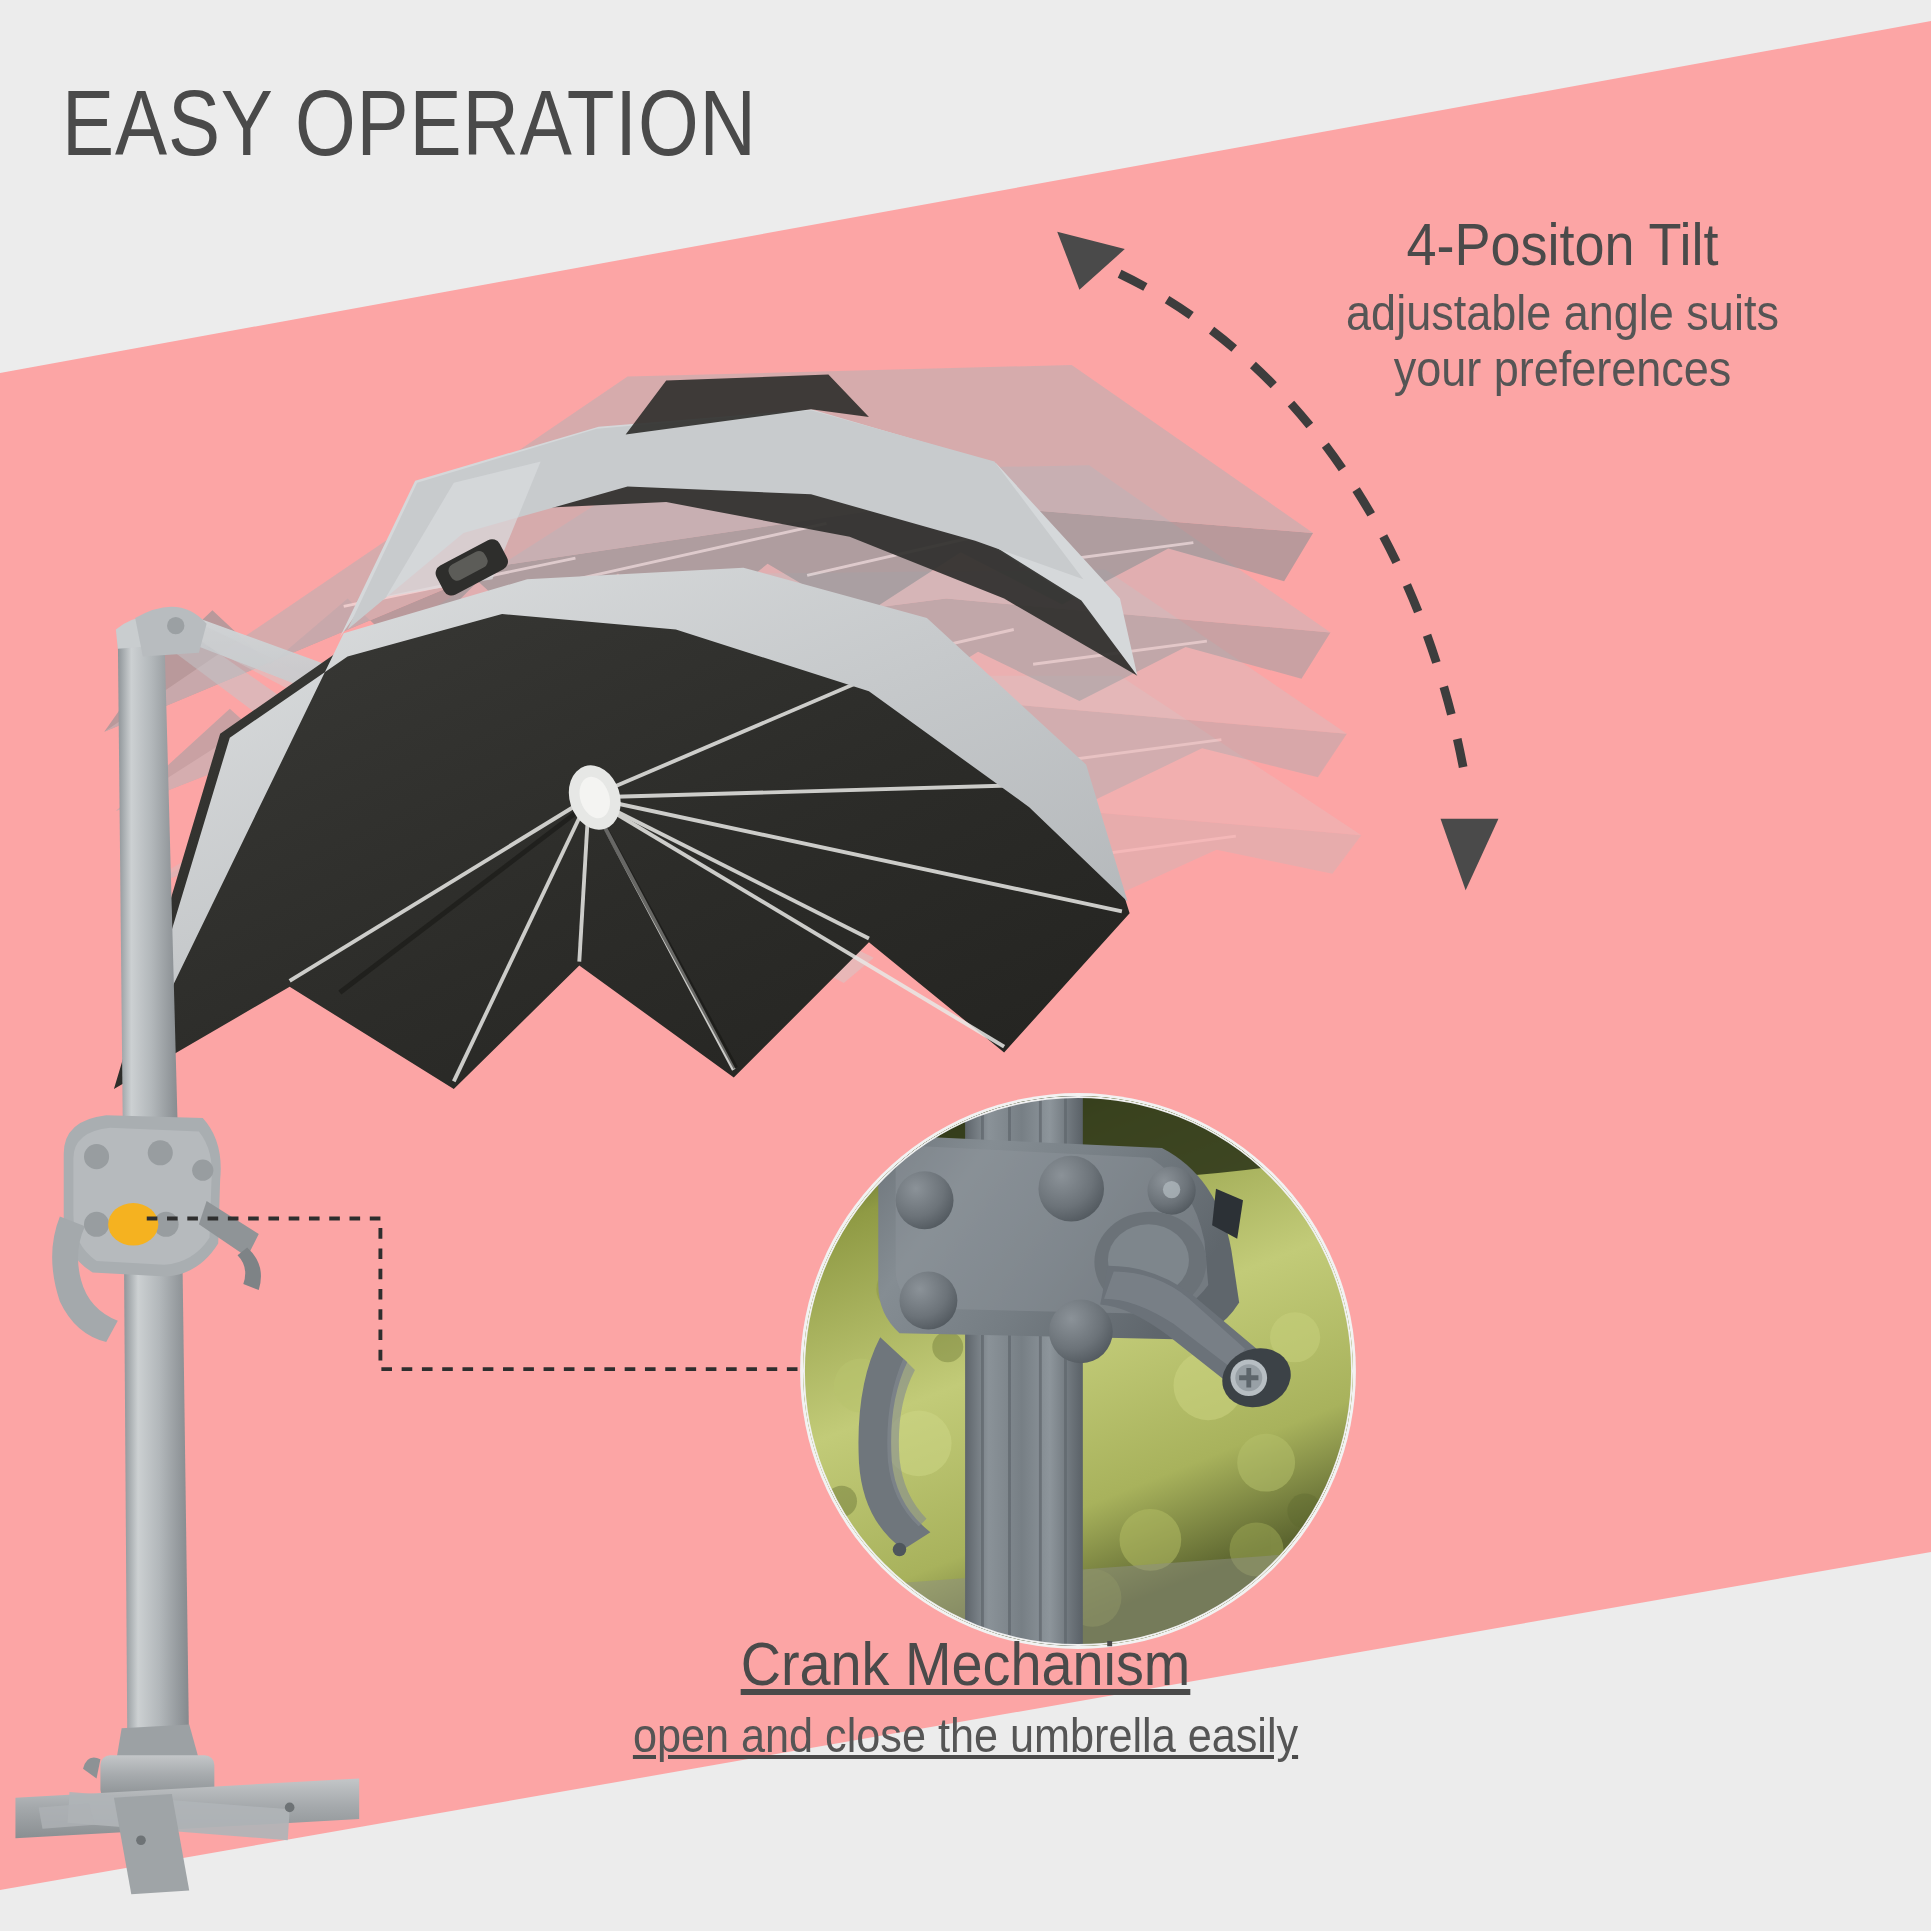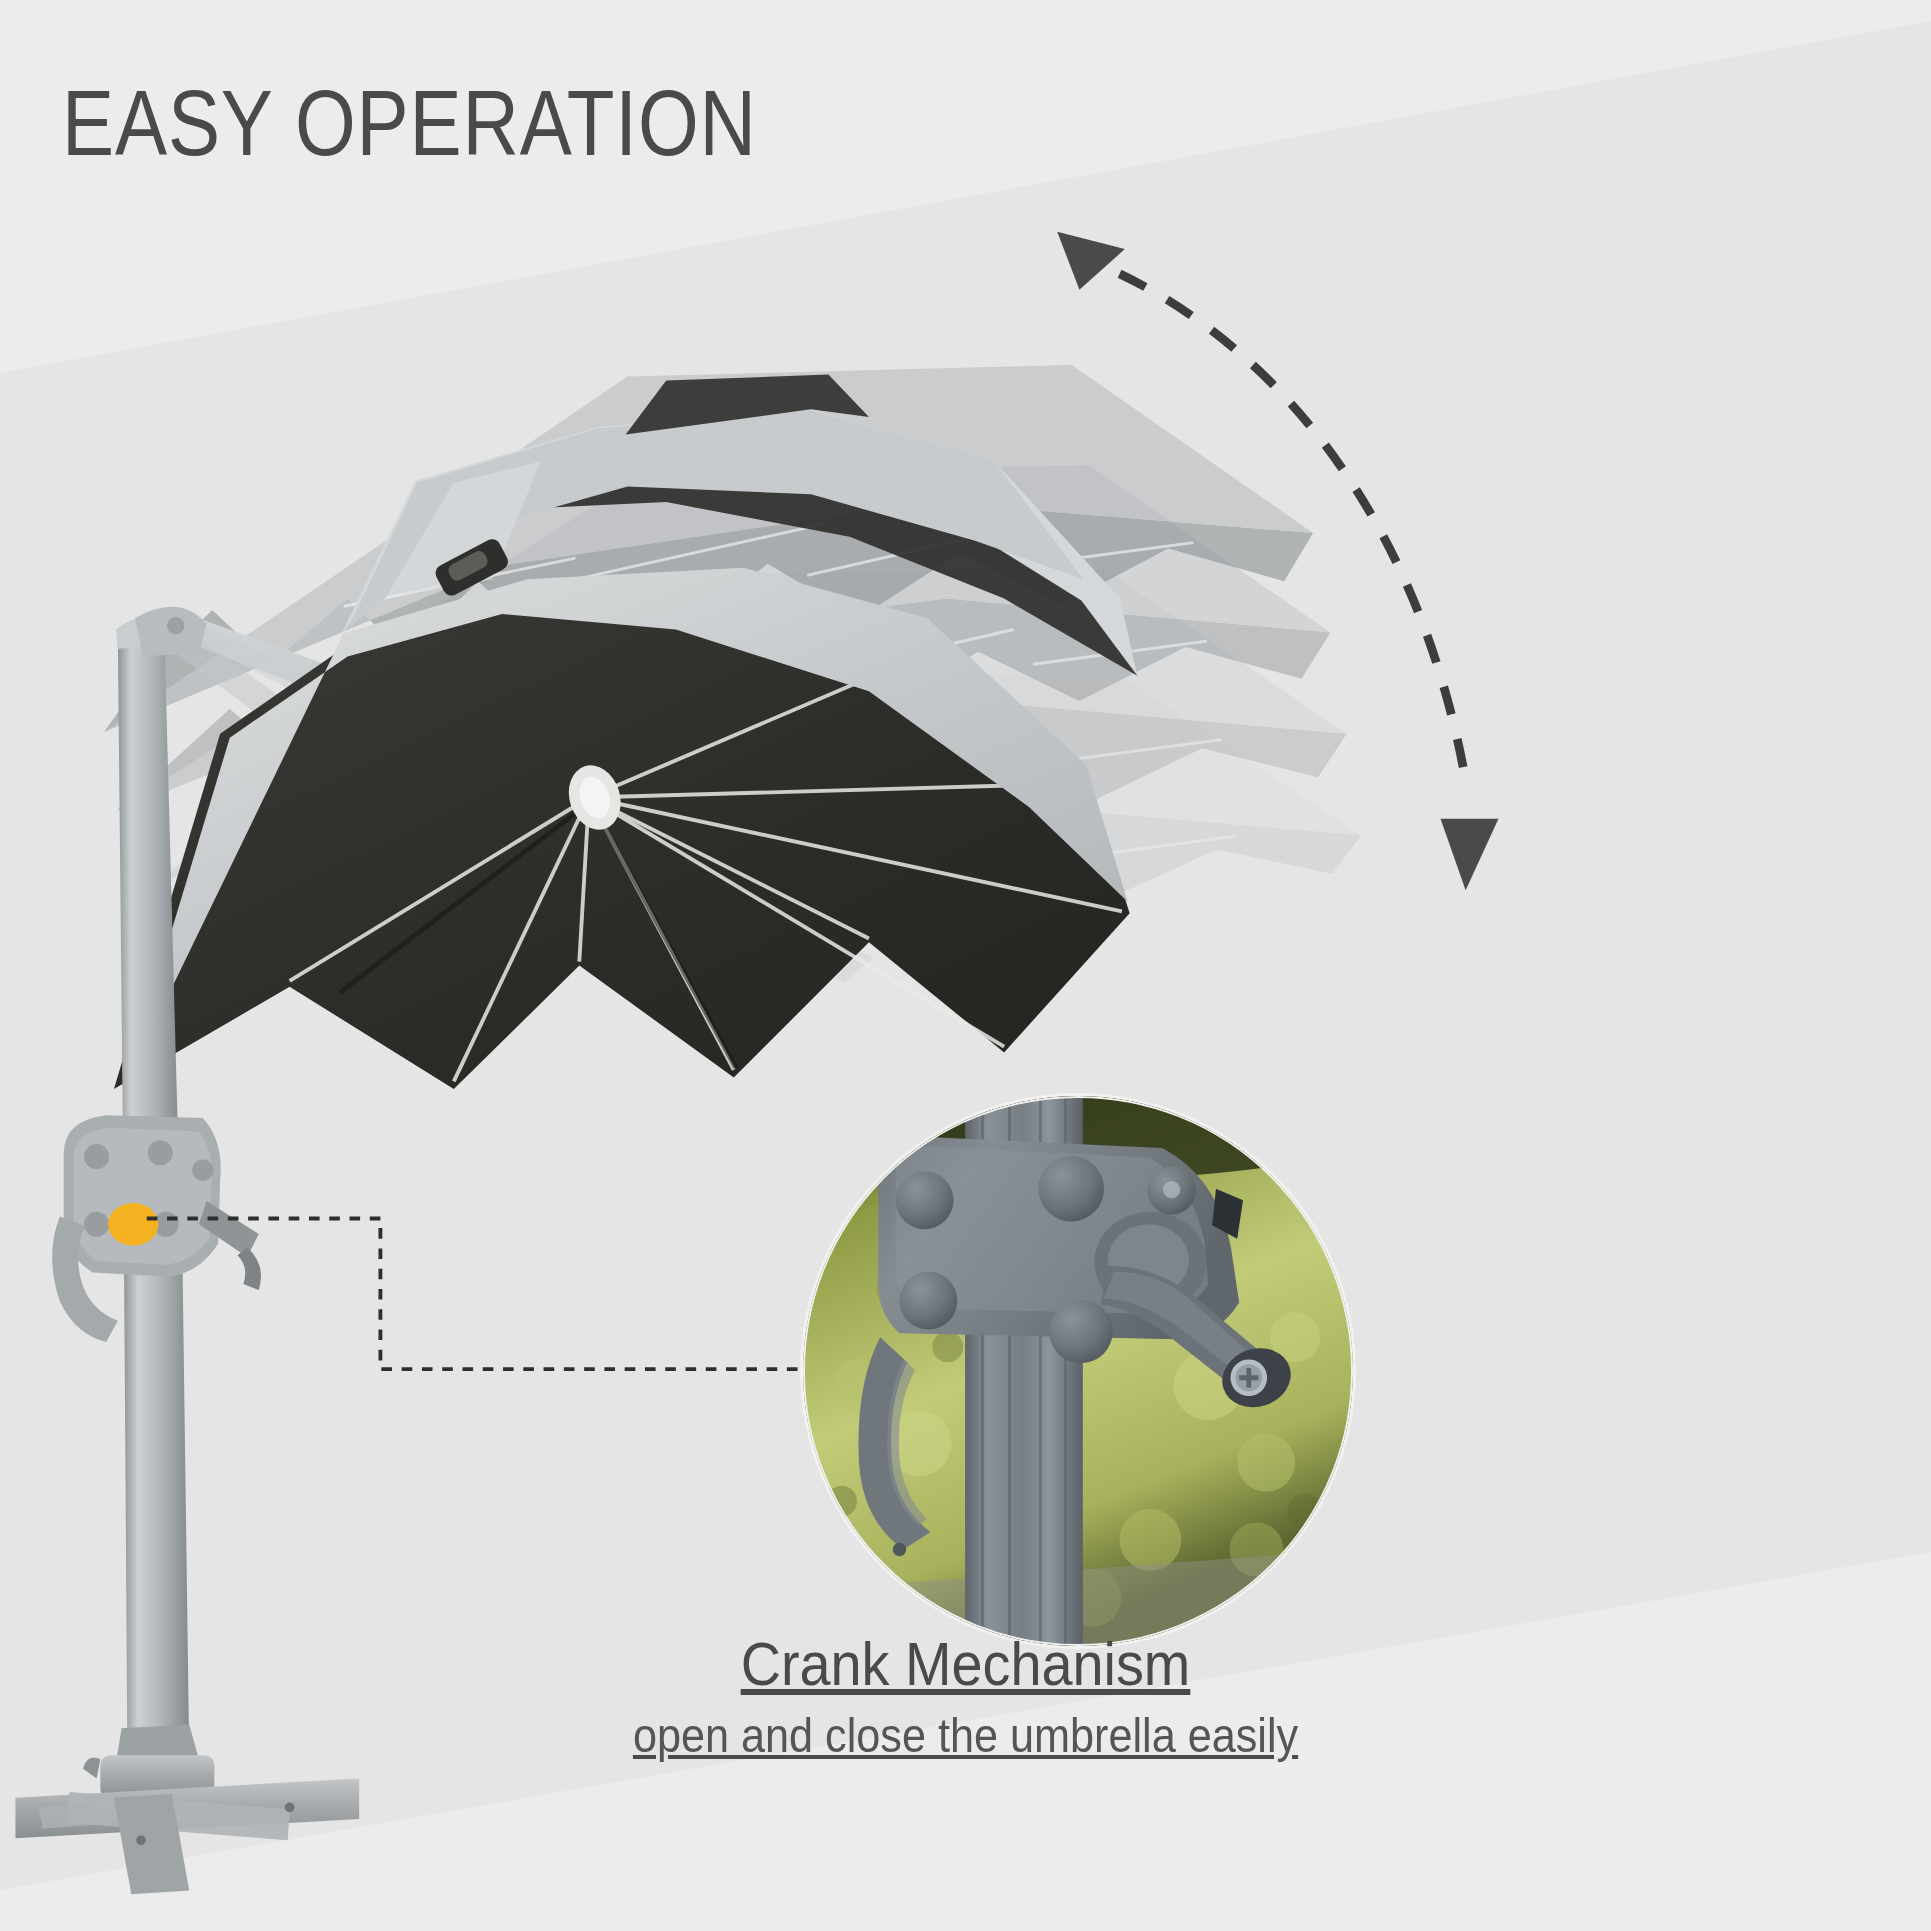--- a/index.html
+++ b/index.html
@@ -6,21 +6,21 @@
   html, body {
     margin: 0;
     padding: 0;
     background: #ffffff;
   }
   #stage {
     position: relative;
     width: 1931px;
     height: 1931px;
     overflow: hidden;
-    background: #e5e5e5;
+    background: #fca5a5;
     font-family: "Liberation Sans", "DejaVu Sans", sans-serif;
     -webkit-font-smoothing: antialiased;
   }
   .abs { position: absolute; }
 
   
   #band-top {
     left: 0; top: 0; width: 1931px; height: 406px;
     background: #ececec;
     clip-path: polygon(0 0, 1931px 0, 1931px 21px, 0 373px);
@@ -410,20 +410,27 @@
 
         <path d="M428 96 L456 108 L450 148 L424 134 Z" fill="#2c3136"></path>
         <circle cx="100" cy="470" r="7" fill="#4f565c"></circle>
       </g>
       <circle cx="285" cy="285" r="284" fill="none" stroke="#f0f0f0" stroke-width="2"></circle>
     </svg>
   </div>
 
   <div class="abs" id="headline">EASY OPERATION</div>
 
+  <div class="abs" id="tilt-callout">
+    <div id="tilt-title">4-Positon Tilt</div>
+    <div id="tilt-sub">
+      <div>adjustable angle suits</div>
+      <div>your preferences</div>
+    </div>
+  </div>
 
   <div class="abs" id="crank-caption">
     <div id="crank-title">Crank Mechanism</div>
     <div id="crank-sub">open and close the umbrella easily</div>
   </div>
 
 </div>
 
 
 </body></html>

